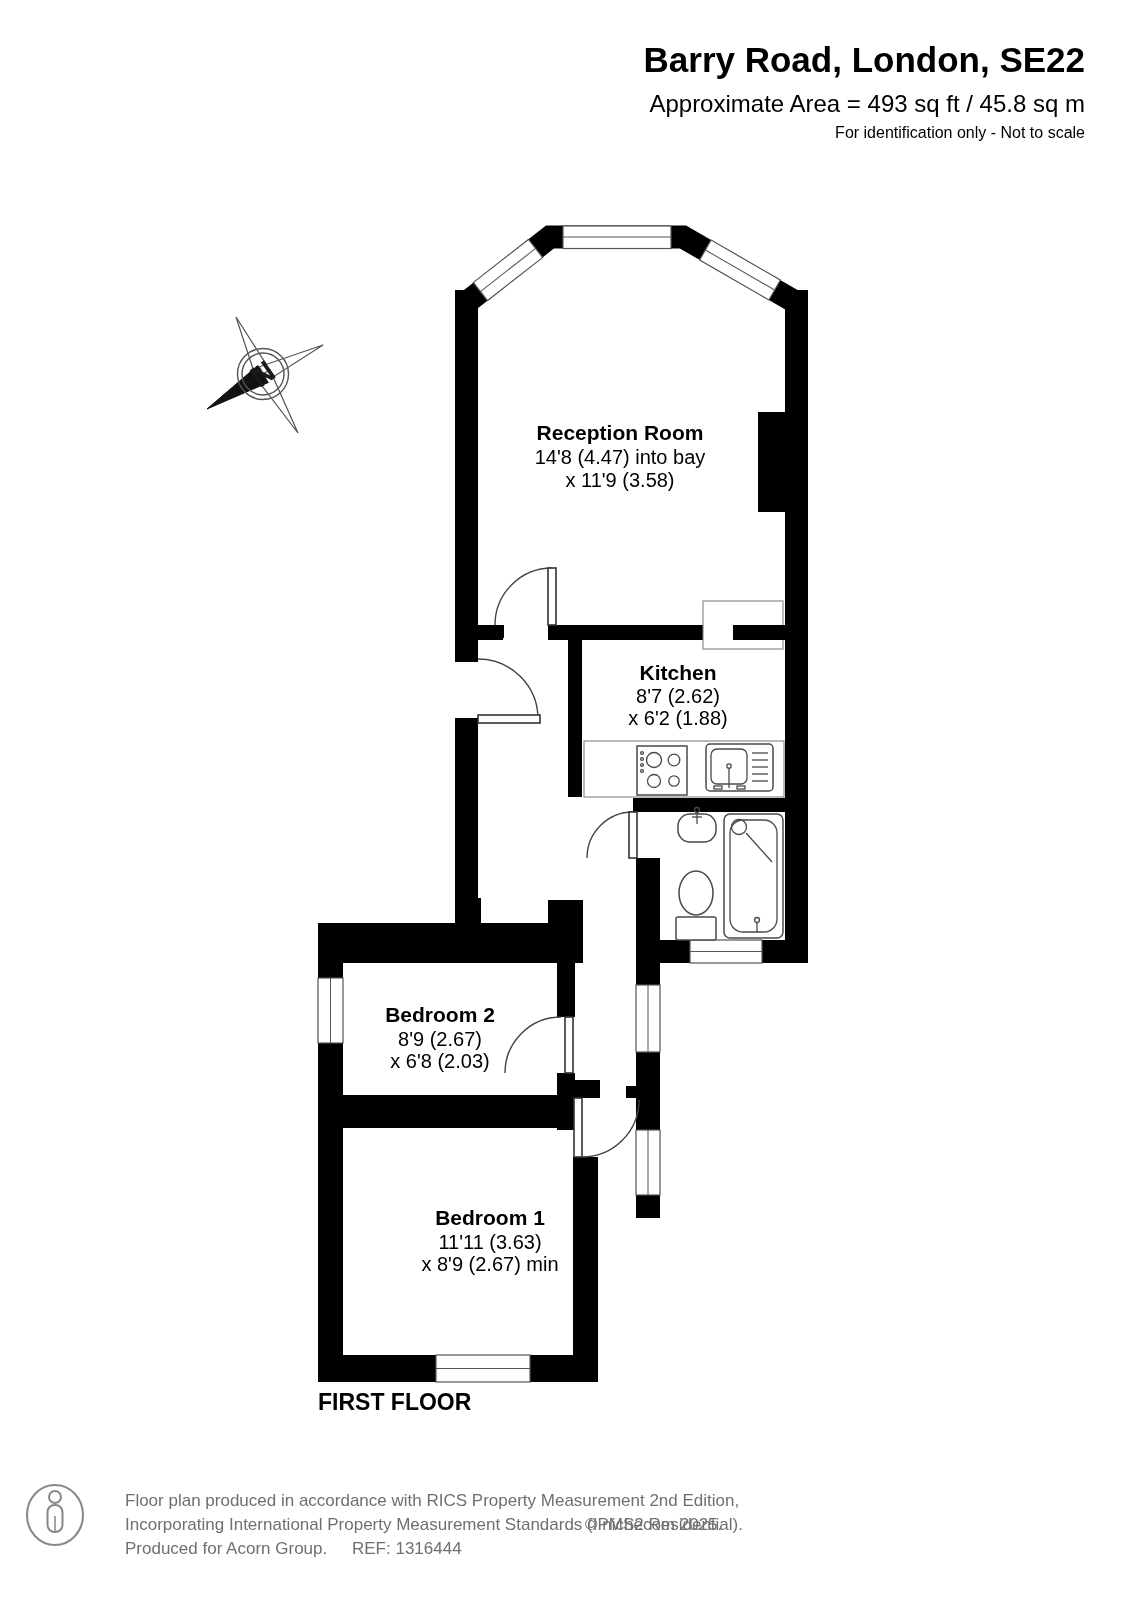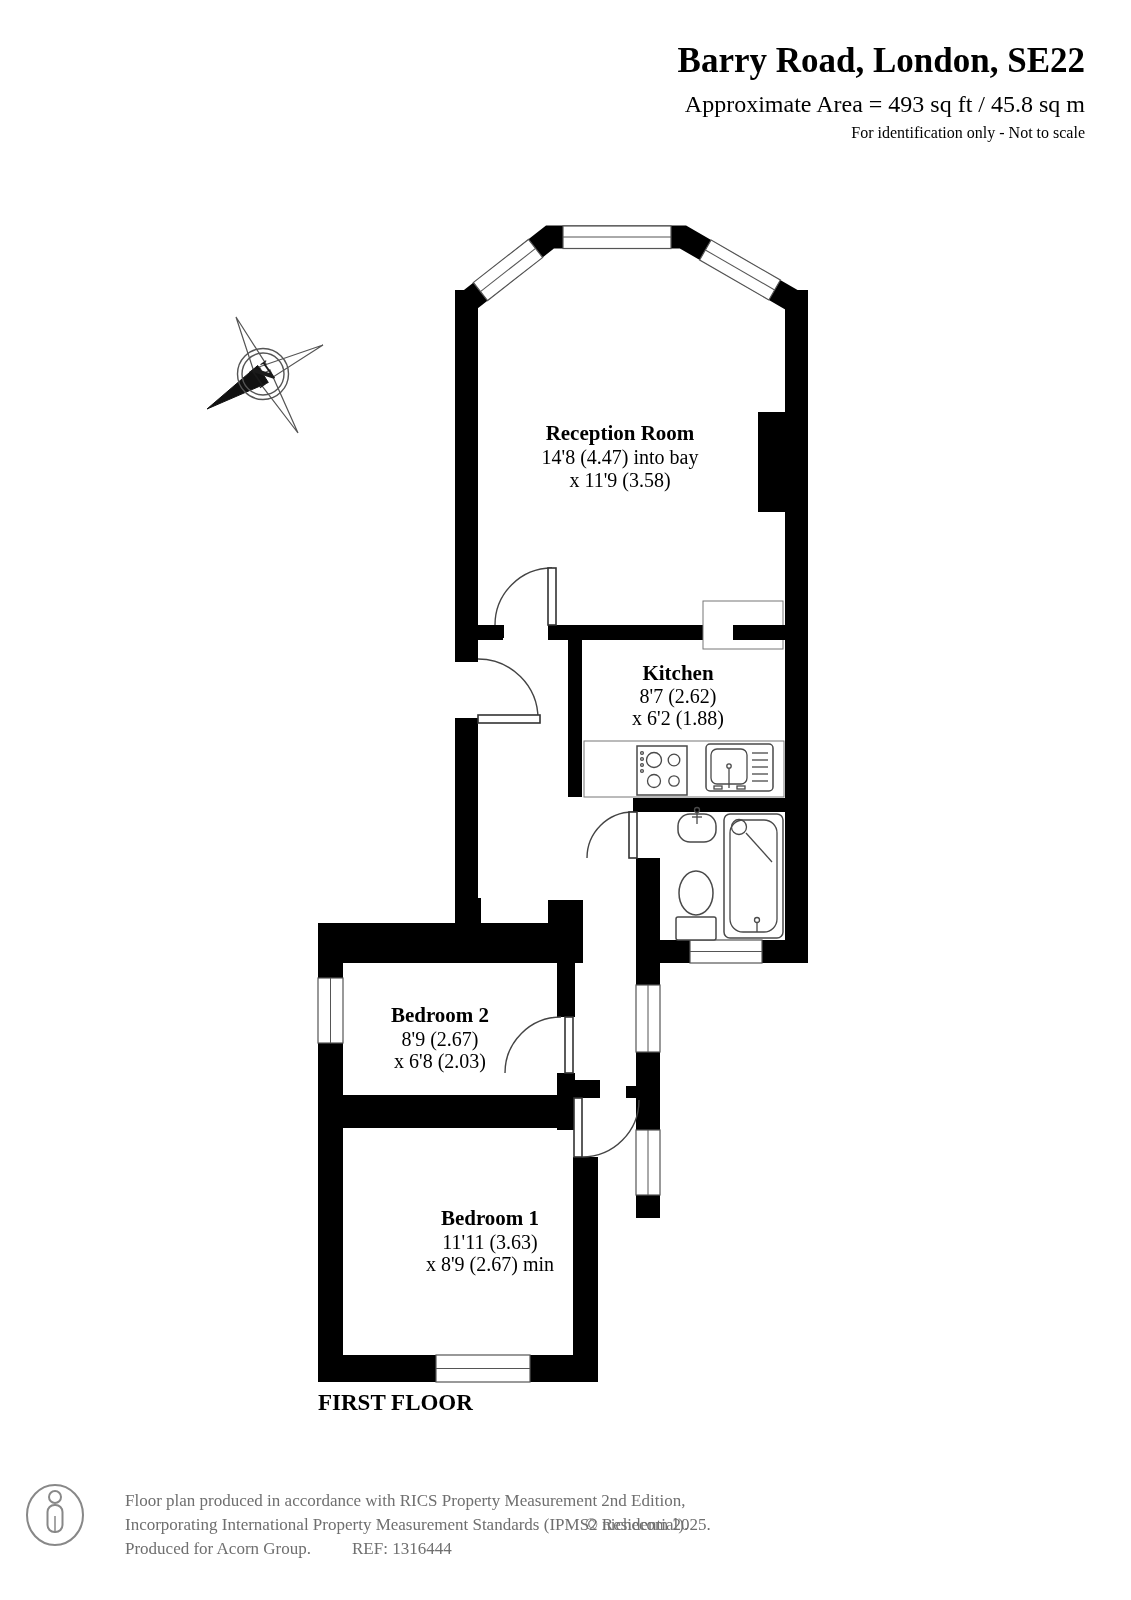--- a/index.html
+++ b/index.html
@@ -1,20 +1,20 @@
 <!DOCTYPE html>
 <html><head>
 <meta charset="utf-8">
 <style>
   html,body{margin:0;padding:0;background:#ffffff;}
   .page{
     position:relative;
     width:1131px;height:1600px;
     background:#ffffff;
-    font-family:Liberation Serif, serif;
+    font-family:Liberation Sans, sans-serif;
     overflow:hidden;
     border-radius:27px;
   }
   svg{display:block;}
   text{fill:#000;}
   .t-title{font-size:35px;font-weight:bold;}
   .t-sub{font-size:24px;}
   .t-small{font-size:16px;}
   .t-room{font-size:21px;font-weight:bold;}
   .t-dim{font-size:20px;}

